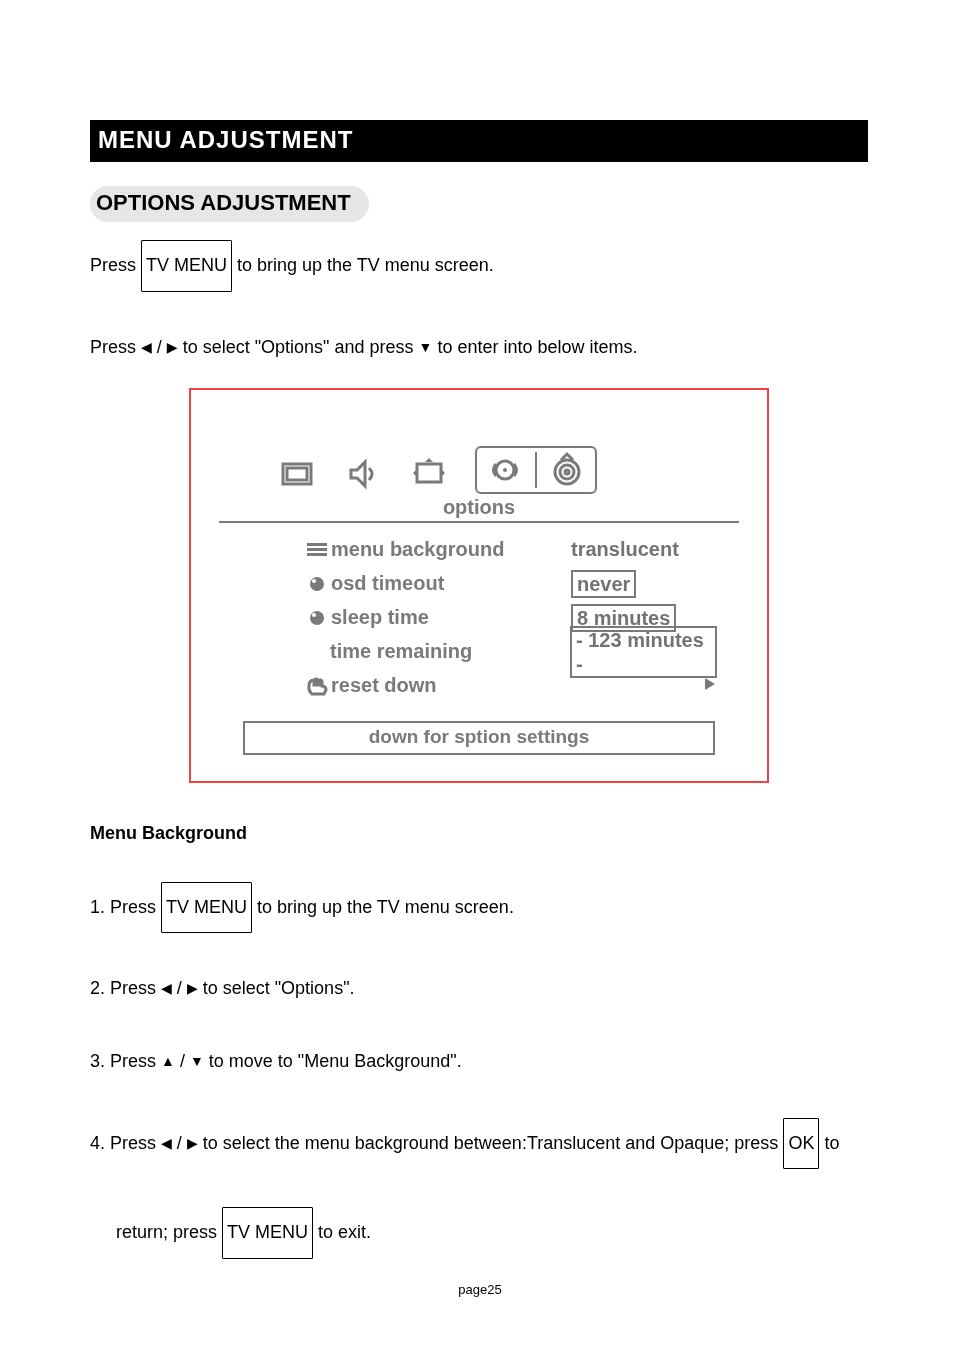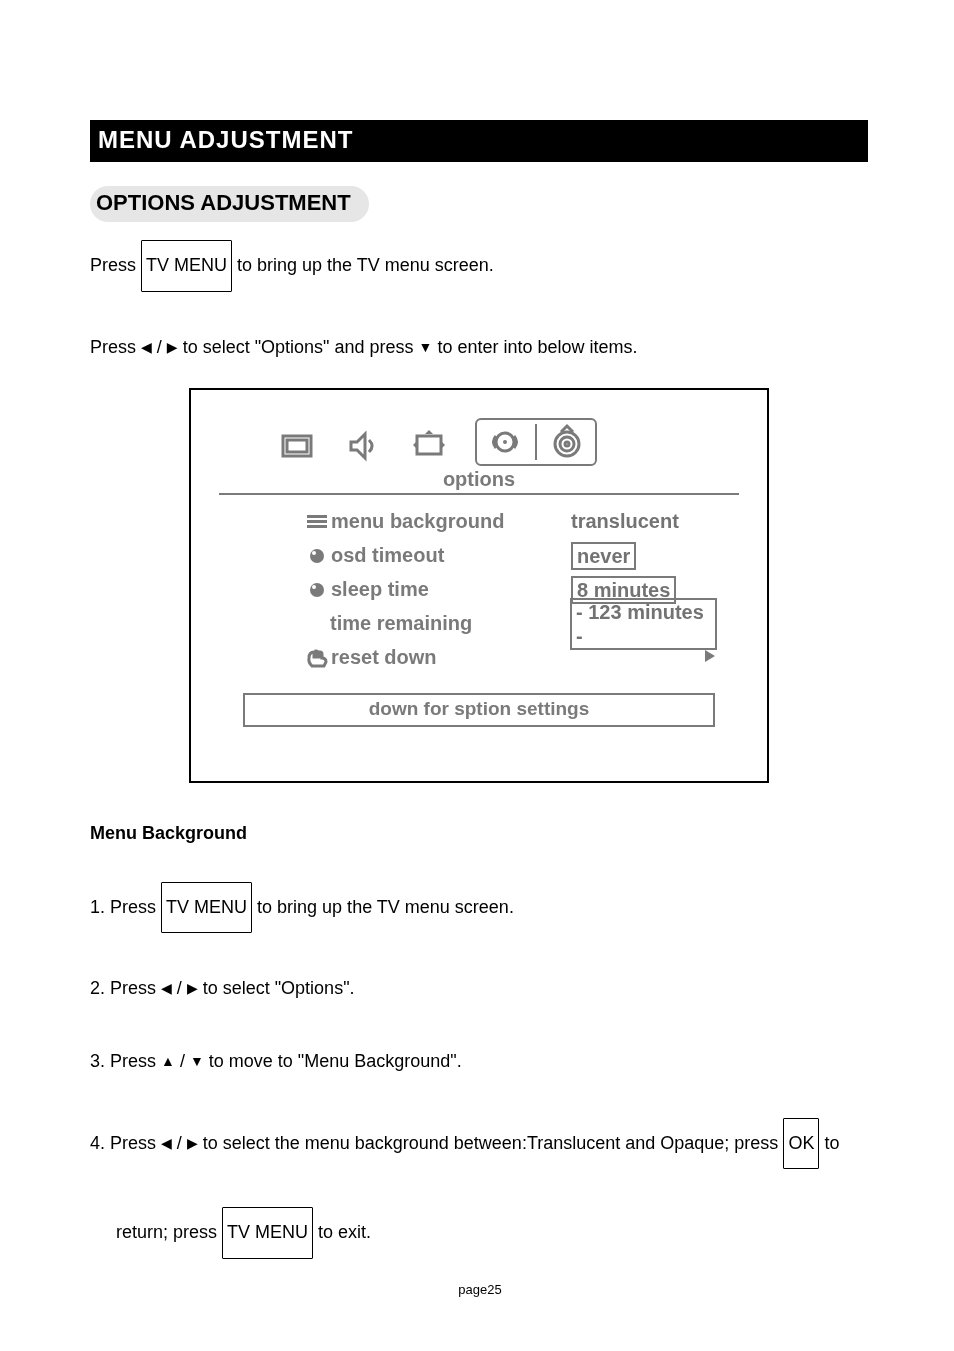--- a/index.html
+++ b/index.html
@@ -5,21 +5,21 @@
   * { margin: 0; padding: 0; box-sizing: border-box; }
   html, body { width: 954px; height: 1351px; background: #fff; font-family: Arial, Helvetica, sans-serif; color: #000; }
   .page { padding: 120px 86px 0 90px; }
   .title-bar { background: #000; color: #fff; padding: 6px 8px 8px 8px; font-family: Arial, "Arial Black", sans-serif; font-weight: 900; font-size: 24px; letter-spacing: 1px; }
   .section-title-wrap { margin-top: 24px; }
   .section-title { display: inline-block; background: #e6e6e6; padding: 4px 18px 6px 6px; font-size: 22px; font-weight: bold; border-radius: 18px; }
   .line { font-size: 18px; line-height: 1.9; margin-top: 38px; }
   .mt18 { margin-top: 18px; }
   .boxed { display: inline-block; border: 1.5px solid #000; padding: 14px 4px; line-height: 1.2; border-radius: 1px; }
   .arrow { display: inline-block; font-size: 14px; vertical-align: 1px; }
-  .osd-outer { width: 580px; height: 395px; margin: 24px auto 0 auto; border: 2px solid #000000; position: relative; padding-top: 28px; }
+  .osd-outer { width: 580px; height: 395px; margin: 24px auto 0 auto; border: 2px solid #ef4444; position: relative; padding-top: 56px; }
   .tabs { display: flex; align-items: flex-end; justify-content: flex-start; margin-left: 86px; gap: 26px; }
   .tab-svg { width: 40px; height: 40px; }
   .tab-box { border: 2.5px solid #7a7a7a; border-radius: 6px; padding: 2px 8px; display: flex; align-items: center; gap: 0; }
   .tab-divider { width: 2px; height: 36px; background: #7a7a7a; margin: 0 10px; }
   .stroke-gray { stroke: #7a7a7a; fill: none; stroke-width: 3; }
   .fill-gray { fill: #7a7a7a; }
   .options-label { text-align: center; color: #7a7a7a; font-weight: bold; font-size: 20px; margin-top: 2px; font-family: Arial, sans-serif; }
   .hr { border: none; border-top: 2.5px solid #7a7a7a; margin: 2px 28px 0 28px; }
   .menu-body { margin: 10px 50px 0 112px; }
   .menu-row { display: flex; align-items: center; height: 34px; }

